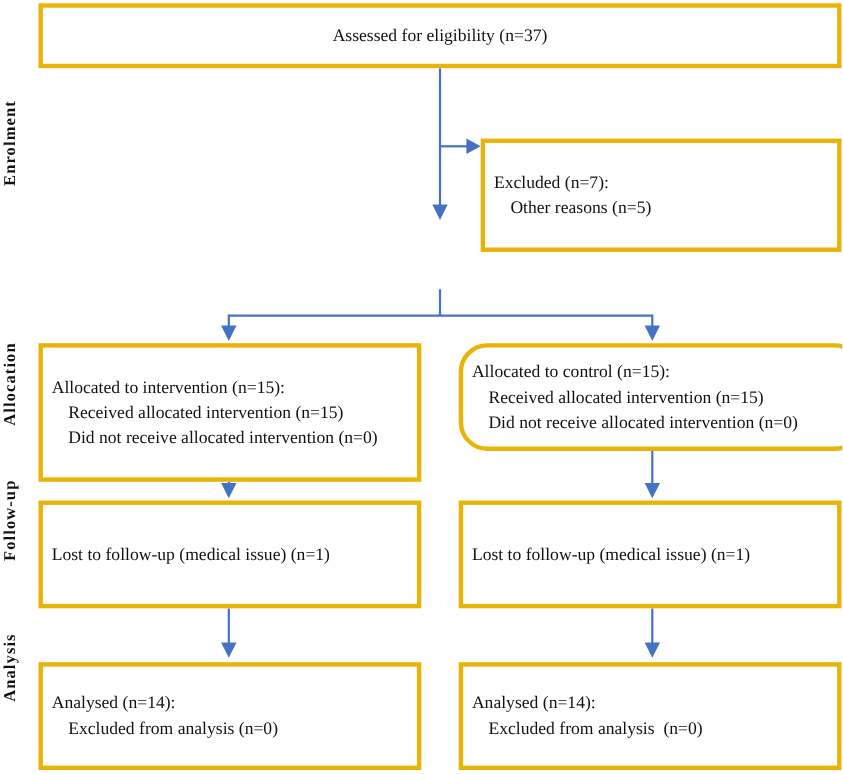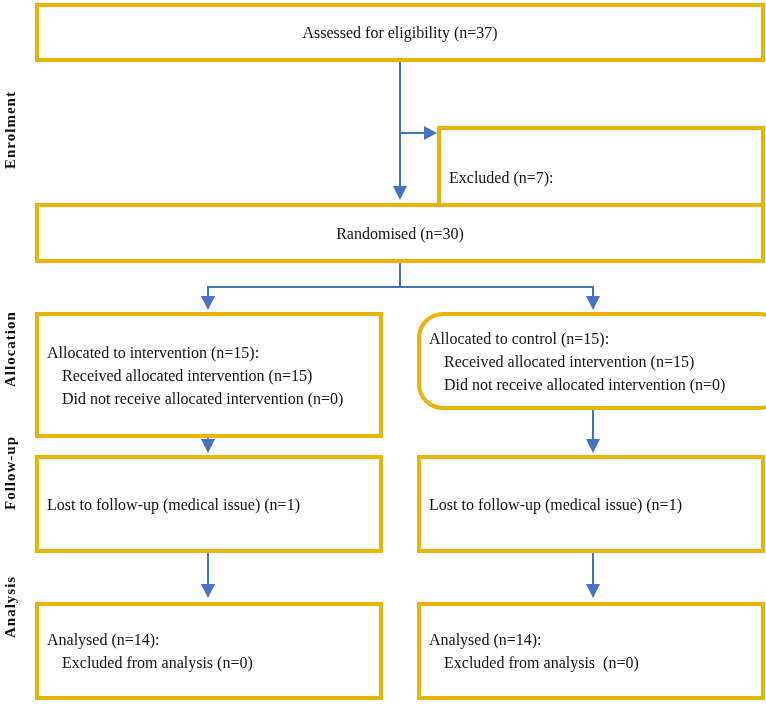--- a/index.html
+++ b/index.html
@@ -106,25 +106,23 @@
     <path class="stroke" d="M593 553 V585"></path>
     <polygon class="head" points="586,584 600,584 593,598"></polygon>
   </svg>
 
   <div class="box center-text" style="left:35px; top:3px; width:730px; height:59px;">
     <div class="line">Assessed for eligibility (n=37)</div>
   </div>
 
   <div class="box left-text" style="left:437px; top:82px; width:328px; height:103px;margin-top:44px;">
     <div class="line">Excluded (n=7):</div>
+    <div class="line indent">Other reasons (n=5)</div>
   </div>
 
-  <div class="box center-text" style="left:35px; top:203px; width:730px; height:60px;">
-    <div class="line">Randomised (n=30)</div>
-  </div>
 
   <div class="box left-text" style="left:35px; top:312px; width:348px; height:126px;">
     <div class="line">Allocated to intervention (n=15):</div>
     <div class="line indent">Received allocated intervention (n=15)</div>
     <div class="line indent">Did not receive allocated intervention (n=0)</div>
   </div>
 
   <div class="box left-text" style="left:417px; top:312px; width:368px; height:98px;border-radius:26px;">
     <div class="line">Allocated to control (n=15):</div>
     <div class="line indent">Received allocated intervention (n=15)</div>

